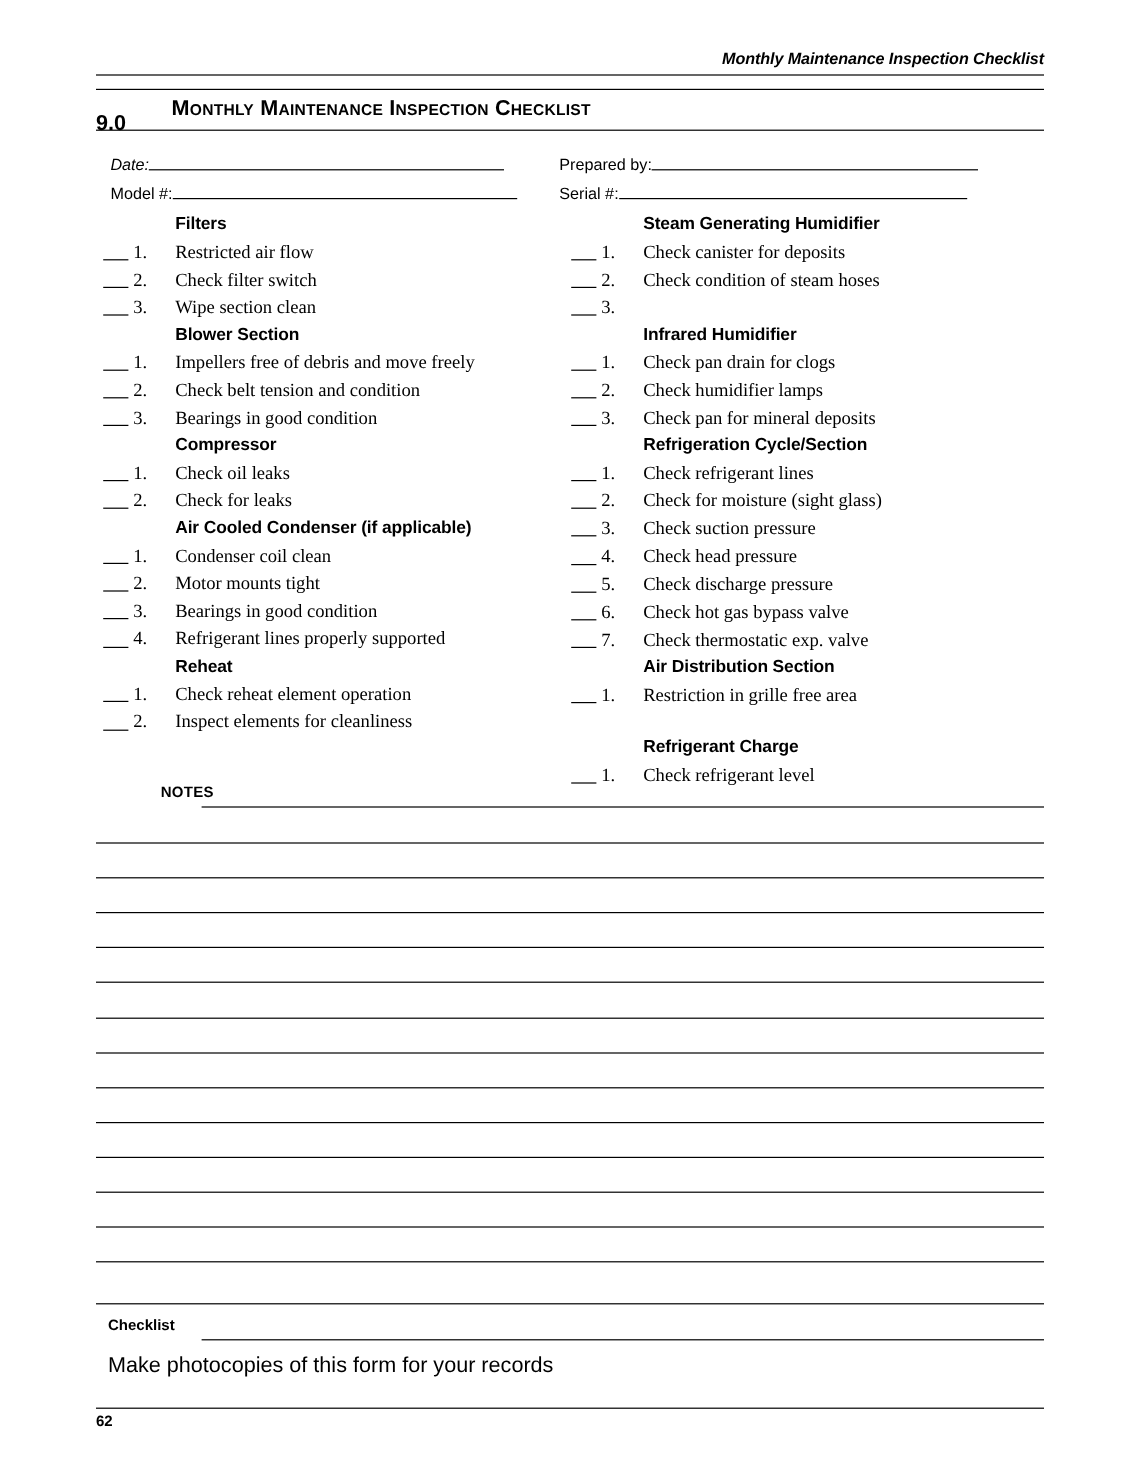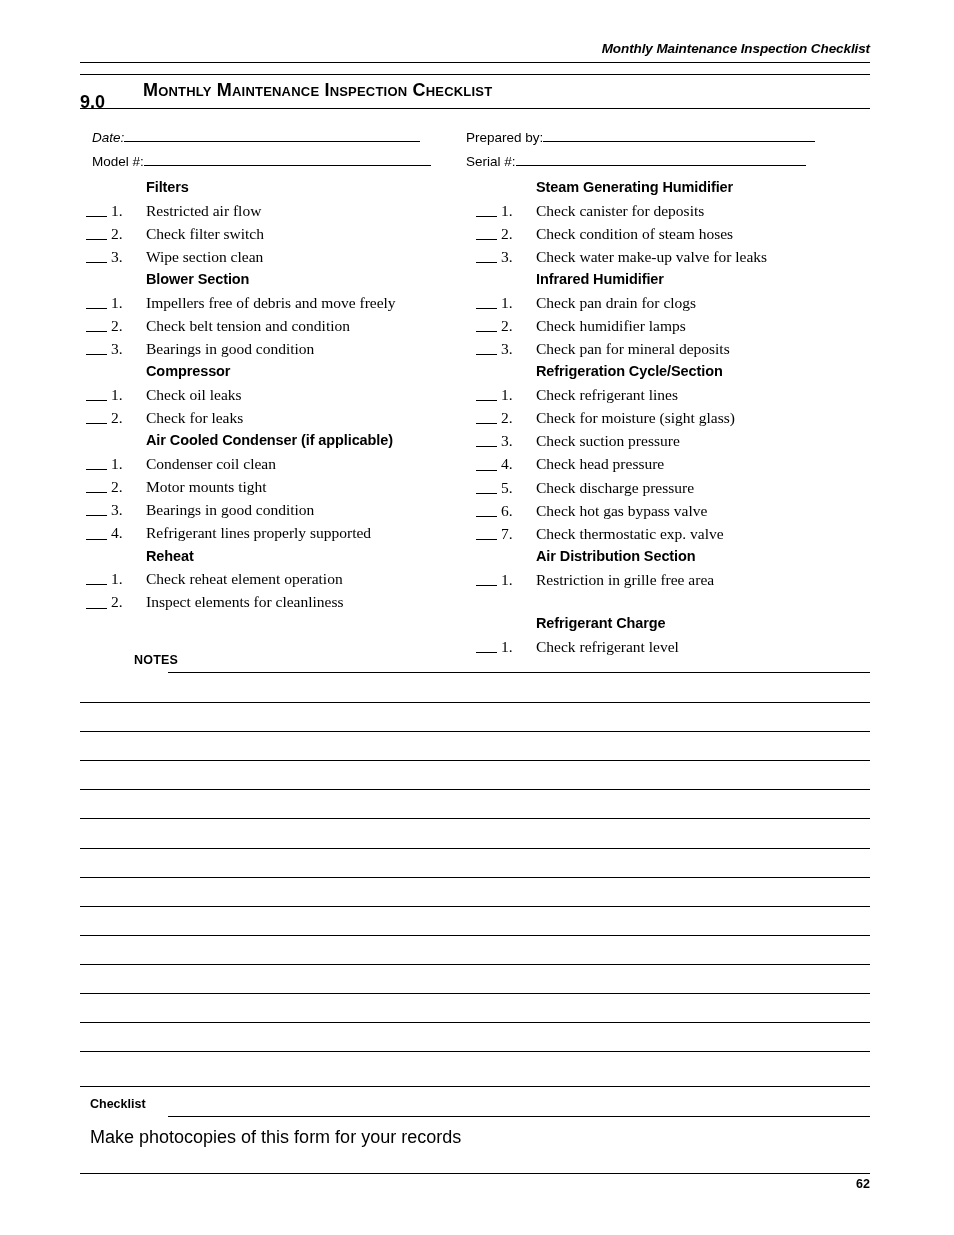--- a/index.html
+++ b/index.html
@@ -204,21 +204,21 @@
     top: 1173px;
     width: 790px;
     height: 0;
     border-top: 1.6px solid #000;
   }
   .page-number {
     position: absolute;
     left: 80px;
     top: 1177px;
     width: 790px;
-    text-align: right;
+    text-align: left;
     font-family: "Liberation Sans", "DejaVu Sans", sans-serif;
     font-weight: bold;
     font-size: 12.5px;
   }
 </style>
 </head>
 <body>
 
 <div class="page">
 
@@ -329,21 +329,20 @@
         <span class="ctext">Check canister for deposits</span>
       </div>
       <div class="citem">
         <span class="blank"></span>
         <span class="cnum">2.</span>
         <span class="ctext">Check condition of steam hoses</span>
       </div>
       <div class="citem">
         <span class="blank"></span>
         <span class="cnum">3.</span>
-        <span class="ctext">Check water make-up valve for leaks</span>
       </div>
       <div class="grp-head">Infrared Humidifier</div>
       <div class="citem">
         <span class="blank"></span>
         <span class="cnum">1.</span>
         <span class="ctext">Check pan drain for clogs</span>
       </div>
       <div class="citem">
         <span class="blank"></span>
         <span class="cnum">2.</span>

